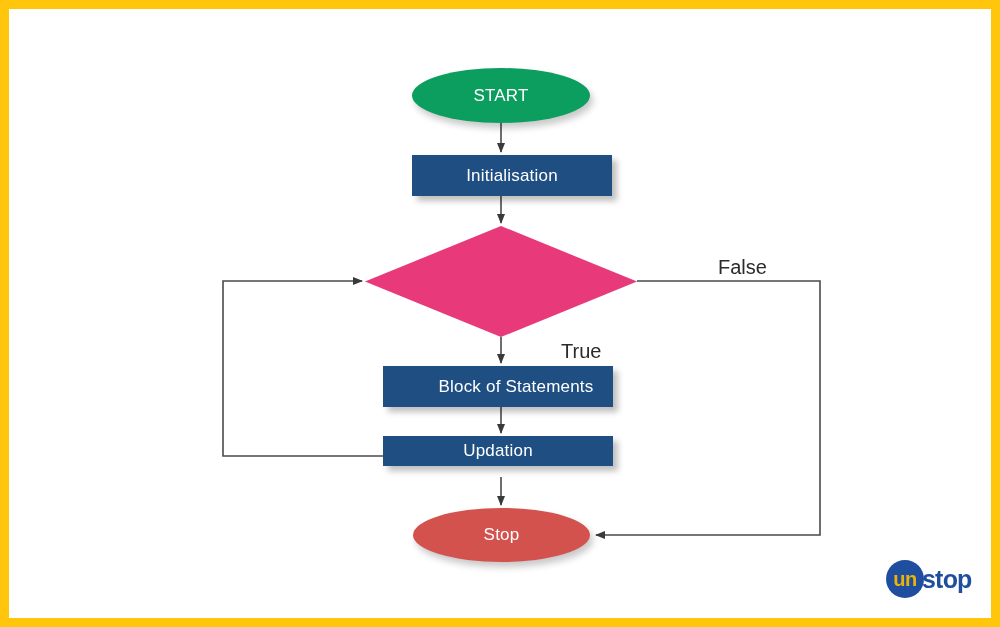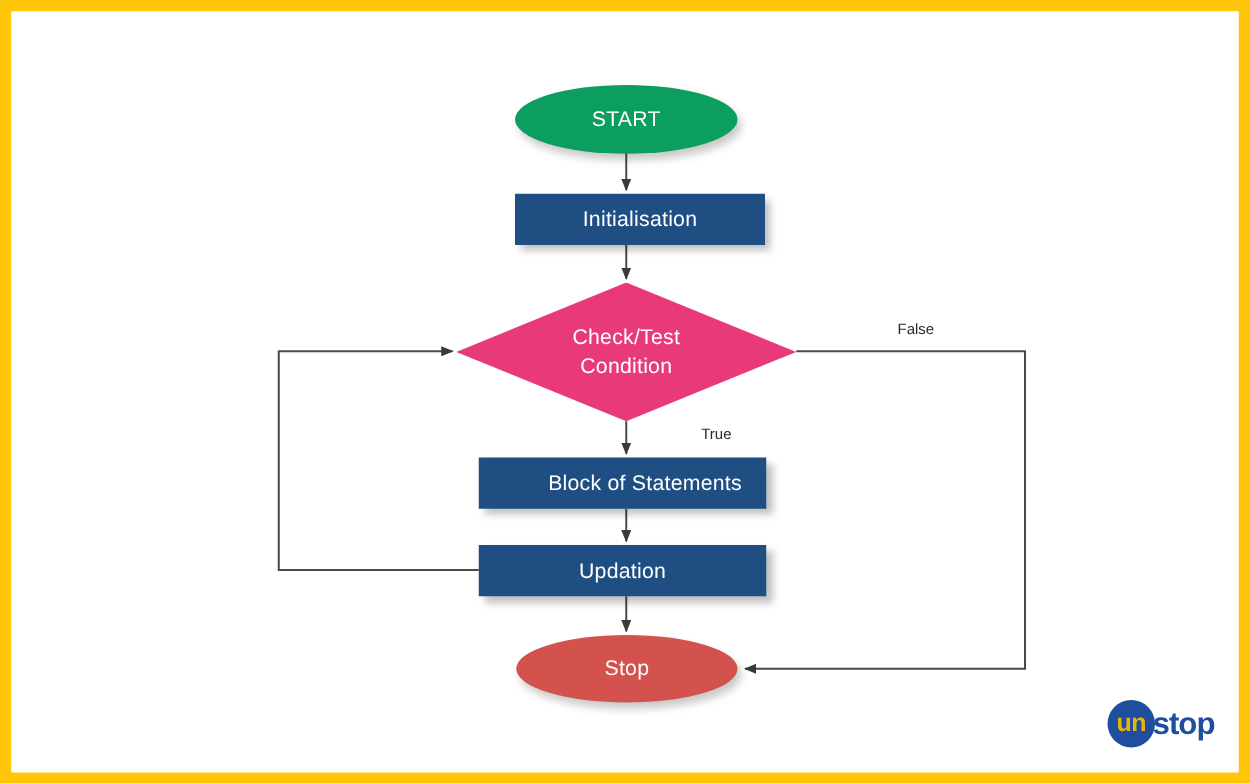--- a/index.html
+++ b/index.html
@@ -92,21 +92,21 @@
     z-index: 2;
     color: #ffffff;
     font-size: 17px;
     line-height: 1.3;
   }
   
   .edge-label {
     position: absolute;
     z-index: 6;
     color: #2b2b2b;
-    font-size: 12px;
+    font-size: 20px;
     white-space: nowrap;
   }
   
   .logo {
     position: absolute;
     z-index: 20;
     left: 886px;
     top: 560px;
     display: flex;
     align-items: center;
@@ -180,31 +180,27 @@
     <div class="node node-terminal-start" style="left:412px; top:68px; width:178px; height:55px;">
       <span>START</span>
     </div>
 
     <div class="node node-process" style="left:400px; top:155px; width:200px; height:41px;margin-left:12px;">
       <span>Initialisation</span>
     </div>
 
     <div class="node node-decision" style="left:365px; top:226px; width:272px; height:111px;">
       <span class="diamond-shape"></span>
-      <span class="diamond-label">
-        <span>Check/Test</span><br>
-        <span>Condition</span>
-      </span>
     </div>
 
     <div class="node node-process" style="left:383px; top:366px; width:230px; height:41px;padding-left:36px;">
       <span>Block of Statements</span>
     </div>
 
-    <div class="node node-process" style="left:383px; top:436px; width:230px; height:41px;">
+    <div class="node node-process" style="left:383px; top:436px; width:230px; height:30px;">
       <span>Updation</span>
     </div>
 
     <div class="node node-terminal-stop" style="left:413px; top:508px; width:177px; height:54px;">
       <span>Stop</span>
     </div>
 
     <div class="edge-label" style="left:525px; top:340px;margin-left:36px;">True</div>
 
     <div class="edge-label" style="left:718px; top:256px;">False</div>

